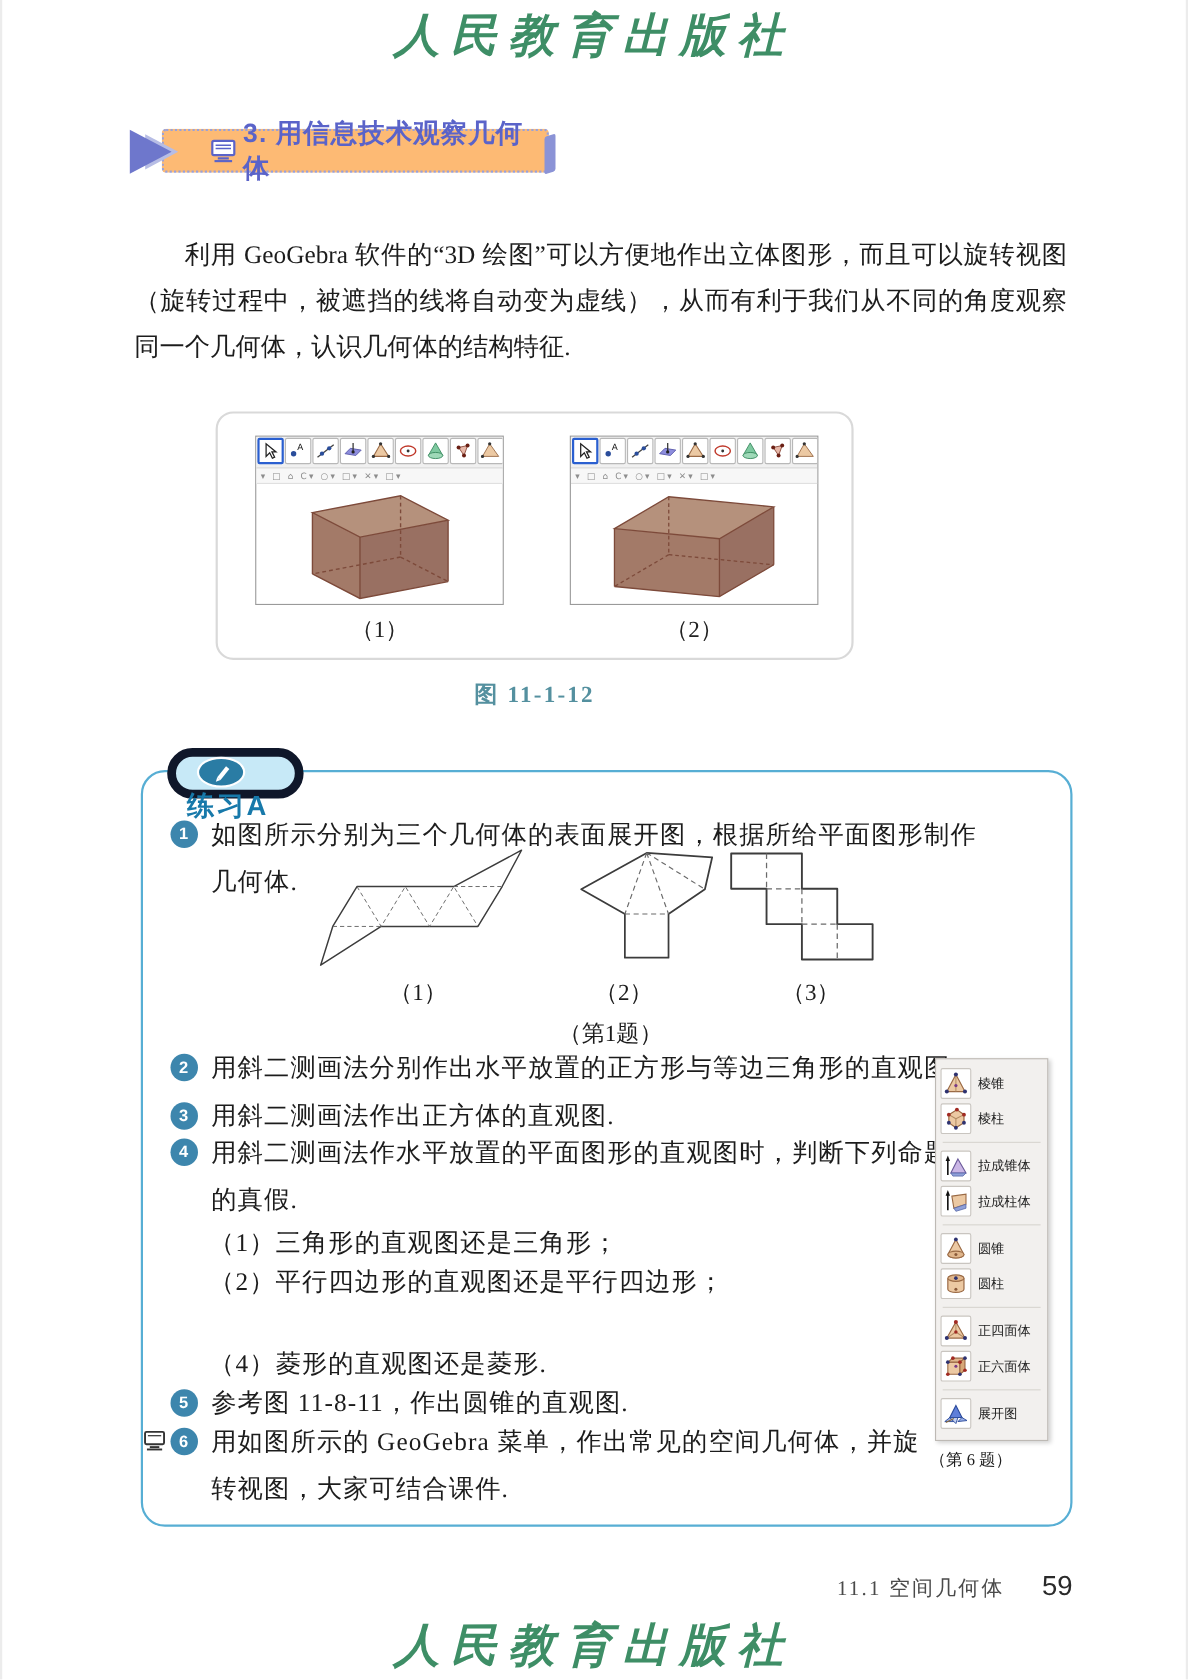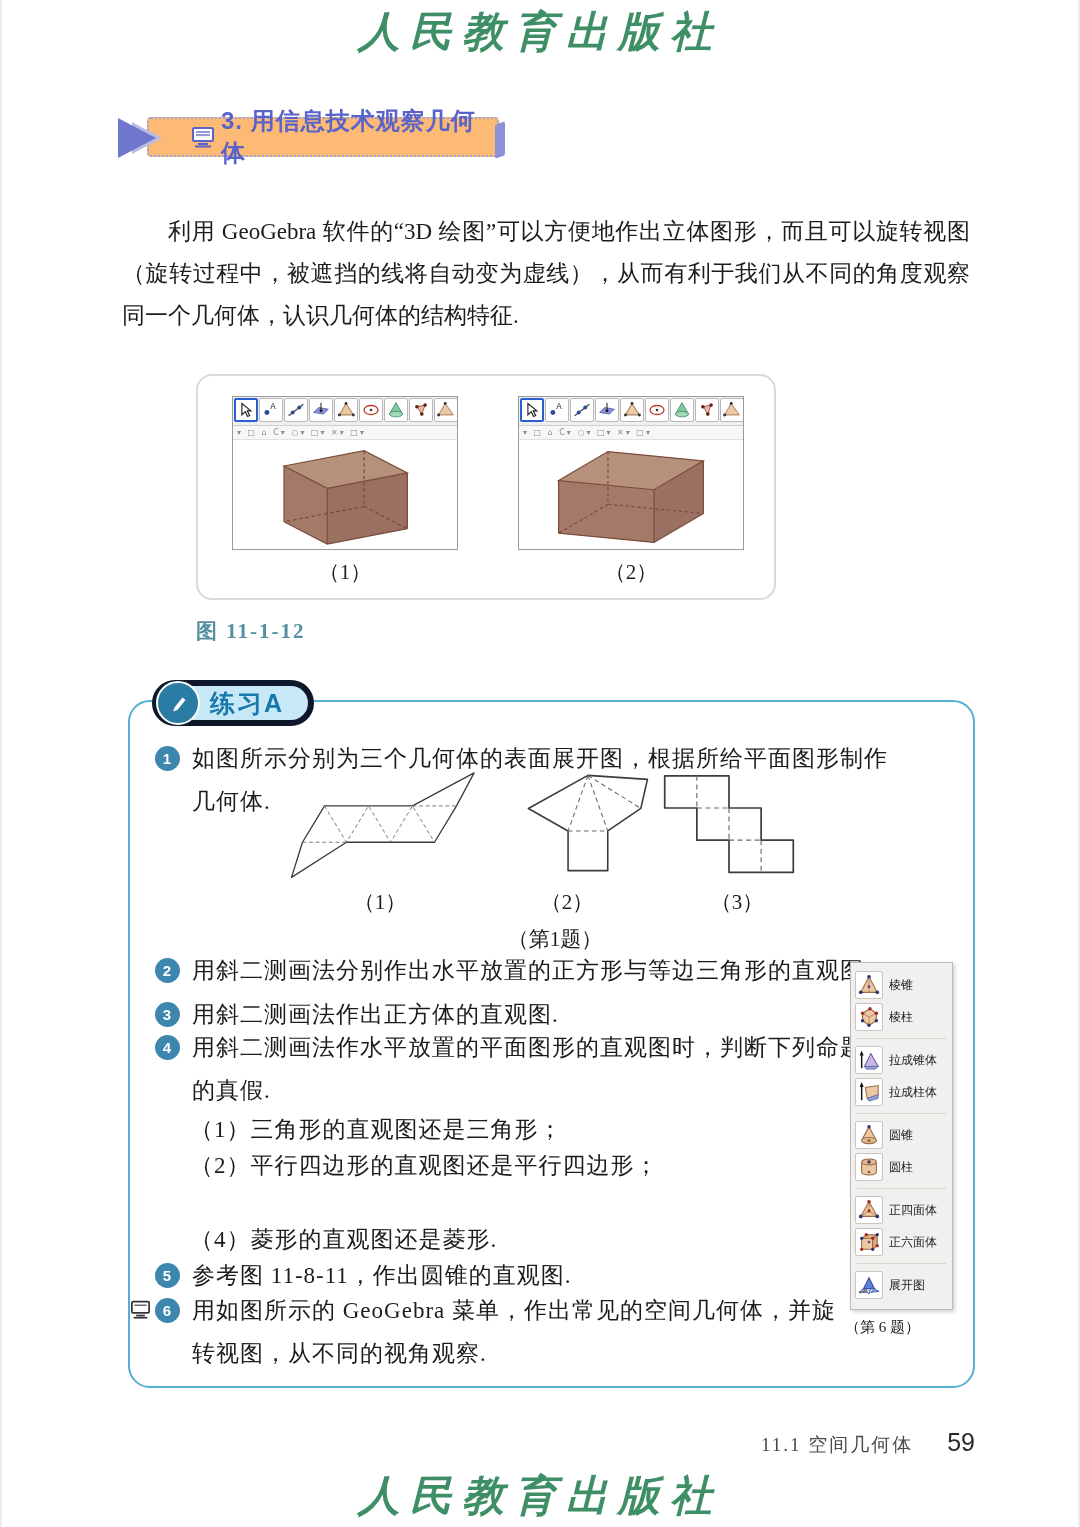--- a/index.html
+++ b/index.html
@@ -43,28 +43,28 @@
   .gg-icons{display:flex;gap:1px;background:#f0f0f0;border-bottom:1px solid #cfcfcf;
         padding:1px 1px;height:26px;overflow:hidden;}
   .gg-btn{flex:0 0 24px;height:24px;background:#fff;border:1px solid #b8b8b8;border-radius:2px;
         box-sizing:border-box;display:flex;align-items:center;justify-content:center;}
   .gg-btn.sel{border:2px solid #2a5fd0;}
   .gg-row2{height:13px;background:#f7f7f7;border-bottom:1px solid #e0e0e0;color:#8d8d8d;
         font-family:"DejaVu Sans",sans-serif;font-size:8px;line-height:13px;
         padding-left:4px;letter-spacing:2px;overflow:hidden;}
   .gg-canvas{height:113px;display:flex;align-items:center;justify-content:center;}
   .subfig-label{position:absolute;top:182px;width:226px;text-align:center;font-size:21px;color:#222;}
-  .figcap{position:absolute;left:196px;top:617px;width:580px;text-align:left;
+  .figcap{position:absolute;left:196px;top:617px;width:580px;text-align:center;
         color:#54909f;font-weight:bold;font-size:21px;letter-spacing:2px;}
 
   
   .pracbox{position:absolute;left:128px;top:700px;width:847px;height:688px;
         border:2px solid #57aed4;border-radius:22px;box-sizing:border-box;}
   .pracbadge{position:absolute;left:152px;top:680px;height:46px;display:flex;align-items:center;
-        background:#c7e9f7;border:6px solid #0f172a;border-radius:24px;padding:0 24px 0 0;box-sizing:border-box;}
+        background:#c7e9f7;border:8px solid #0f172a;border-radius:24px;padding:0 24px 0 0;box-sizing:border-box;flex-direction:column;}
   .pencil-circle{width:44px;height:44px;border-radius:50%;background:#2a7ca4;margin-left:-2px;
         display:flex;align-items:center;justify-content:center;border:2px solid #fff;box-sizing:border-box;}
   .practitle{color:#1779aa;font-family:"Liberation Sans",sans-serif;font-weight:bold;
         font-size:25px;margin-left:10px;letter-spacing:2px;}
 
   .exrow{position:absolute;display:flex;gap:12px;align-items:flex-start;
         font-size:23px;line-height:43px;color:#1c1c1c;letter-spacing:1px;}
   .exnum{flex:0 0 auto;width:25px;height:25px;border-radius:50%;background:#3d86ad;color:#fff;
         font-family:"Liberation Sans",sans-serif;font-weight:bold;font-size:15px;line-height:25px;
         text-align:center;margin-top:9px;}
@@ -350,21 +350,21 @@
   <span class="ex6-monitor">
     <svg width="21" height="19" viewBox="0 0 24 22">
       <rect x="2" y="2" width="20" height="13" rx="1.5" fill="#fff" stroke="#333" stroke-width="2"></rect>
       <line x1="5" y1="6" x2="19" y2="6" stroke="#333" stroke-width="1.3"></line>
       <rect x="7" y="17" width="10" height="2" fill="#333"></rect>
       <rect x="4" y="19.5" width="16" height="2" fill="#333"></rect>
     </svg>
   </span>
   <div class="exrow" style="left:155px;top:1289px;">
     <span class="exnum">6</span>
-    <span class="extext" style="max-width:660px;">用如图所示的 GeoGebra 菜单，作出常见的空间几何体，并旋转视图，从不同的视角观察.</span>
+    <span class="extext" style="max-width:660px;">用如图所示的 GeoGebra 菜单，作出常见的空间几何体，并旋转视图，大家可结合课件.</span>
   </div>
 
   <div class="ggmenu" id="ggmenu">
       <div class="mrow">
         <span class="micon">
           <svg width="22" height="22" viewBox="0 0 24 24">
             <polygon points="12,3 21,20 3,20" fill="#ecc9a3" stroke="#9a6a45" stroke-width="1.2"></polygon>
             <line x1="12" y1="3" x2="12" y2="20" stroke="#b08a62" stroke-width="1"></line>
             <circle cx="12" cy="3" r="2" fill="#2e3270"></circle>
             <circle cx="3" cy="20" r="2" fill="#2e3270"></circle>

